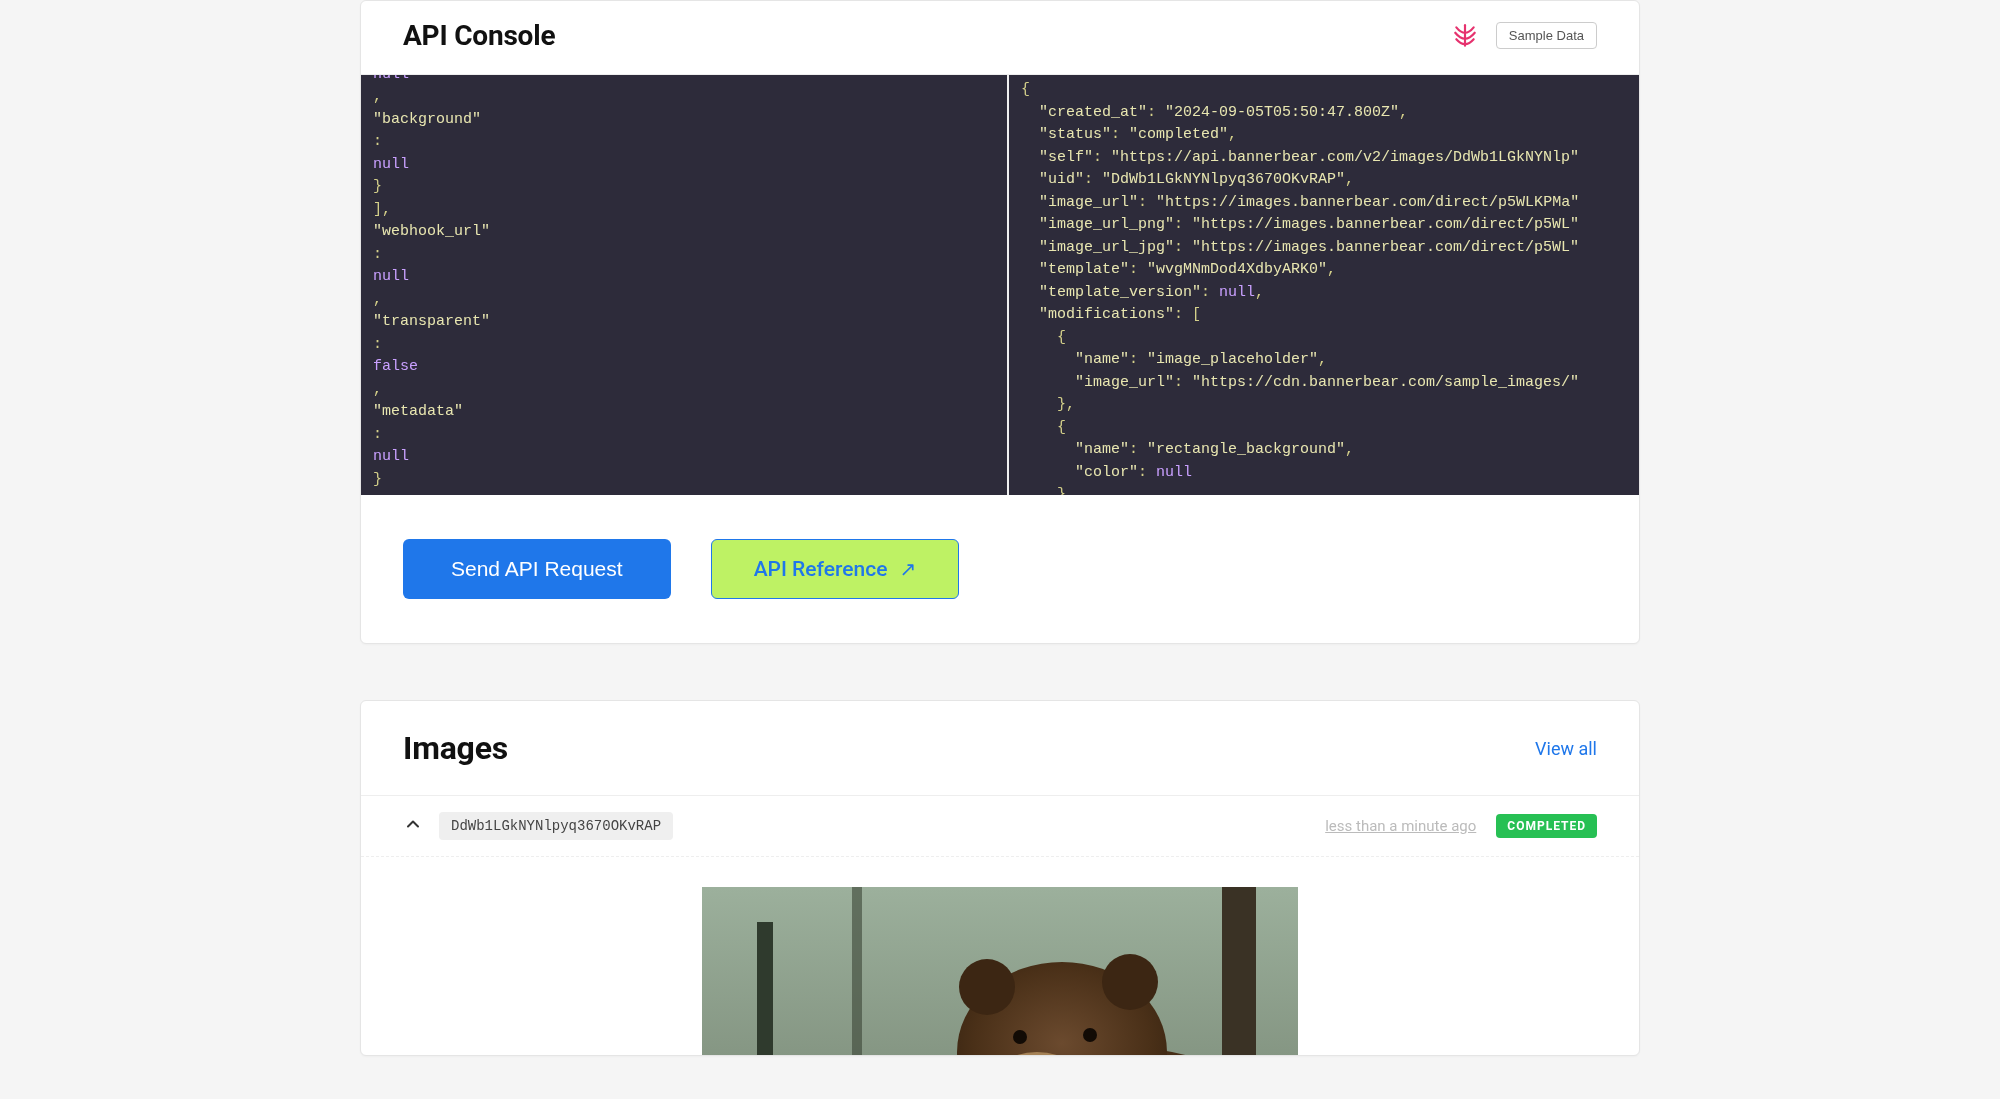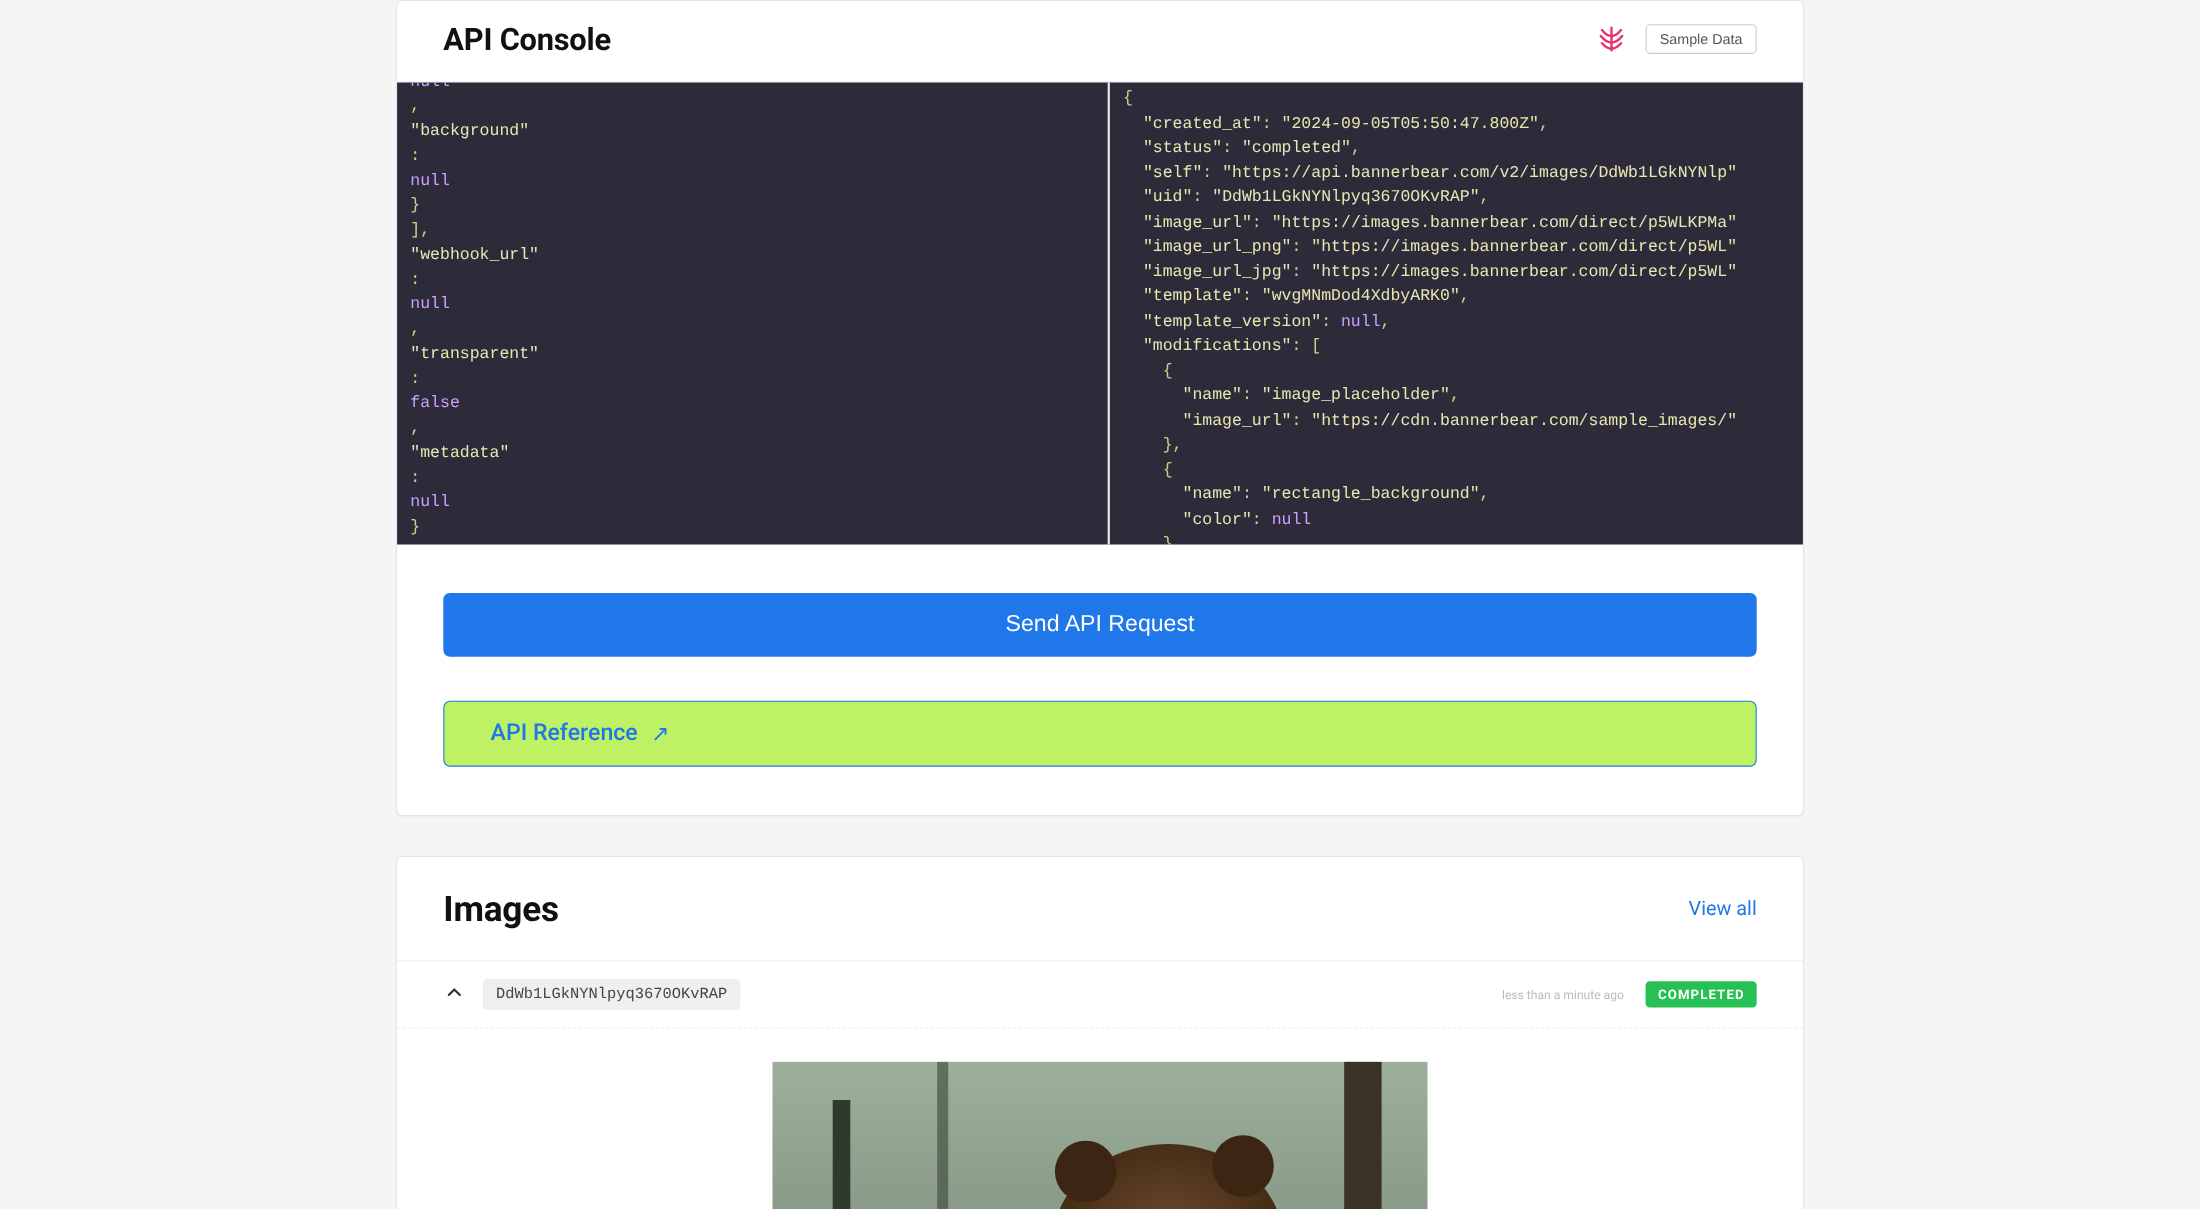--- a/index.html
+++ b/index.html
@@ -11,21 +11,21 @@
 }
 .container {
   width: 1280px;
   margin: 0 auto;
 }
 .card {
   background: #fff;
   border: 1px solid #e5e5e5;
   border-radius: 6px;
   box-shadow: 0 1px 2px rgba(0,0,0,0.03);
-  margin-bottom: 36px;
+  margin-bottom: 56px;
 }
 
 .api-header {
   display: flex;
   align-items: center;
   justify-content: space-between;
   padding: 18px 42px 22px 42px;
   border-bottom: 1px solid #eee;
 }
 .api-title {
@@ -111,21 +111,20 @@
   width: 2px;
   height: 18px;
   background: #bfbfe8;
   vertical-align: text-bottom;
 }
 
 .actions {
   display: flex;
   gap: 40px;
   padding: 44px 42px 44px 42px;
-  flex-direction: column;
 }
 .btn-primary {
   background: #1f77ea;
   color: #fff;
   border: none;
   font-size: 21px;
   font-weight: 500;
   padding: 17px 48px;
   border-radius: 6px;
   cursor: pointer;
@@ -188,21 +187,22 @@
   font-size: 14px;
   color: #444;
 }
 .image-row-right {
   display: flex;
   align-items: center;
   gap: 20px;
 }
 .time-ago {
   color: #bbb;
-  font-size: 11px;
+  font-size: 15px;
+  text-decoration: underline;
 }
 .status-badge {
   background: #27c054;
   color: #fff;
   font-size: 12px;
   font-weight: 700;
   letter-spacing: 1px;
   padding: 5px 11px;
   border-radius: 4px;
 }

